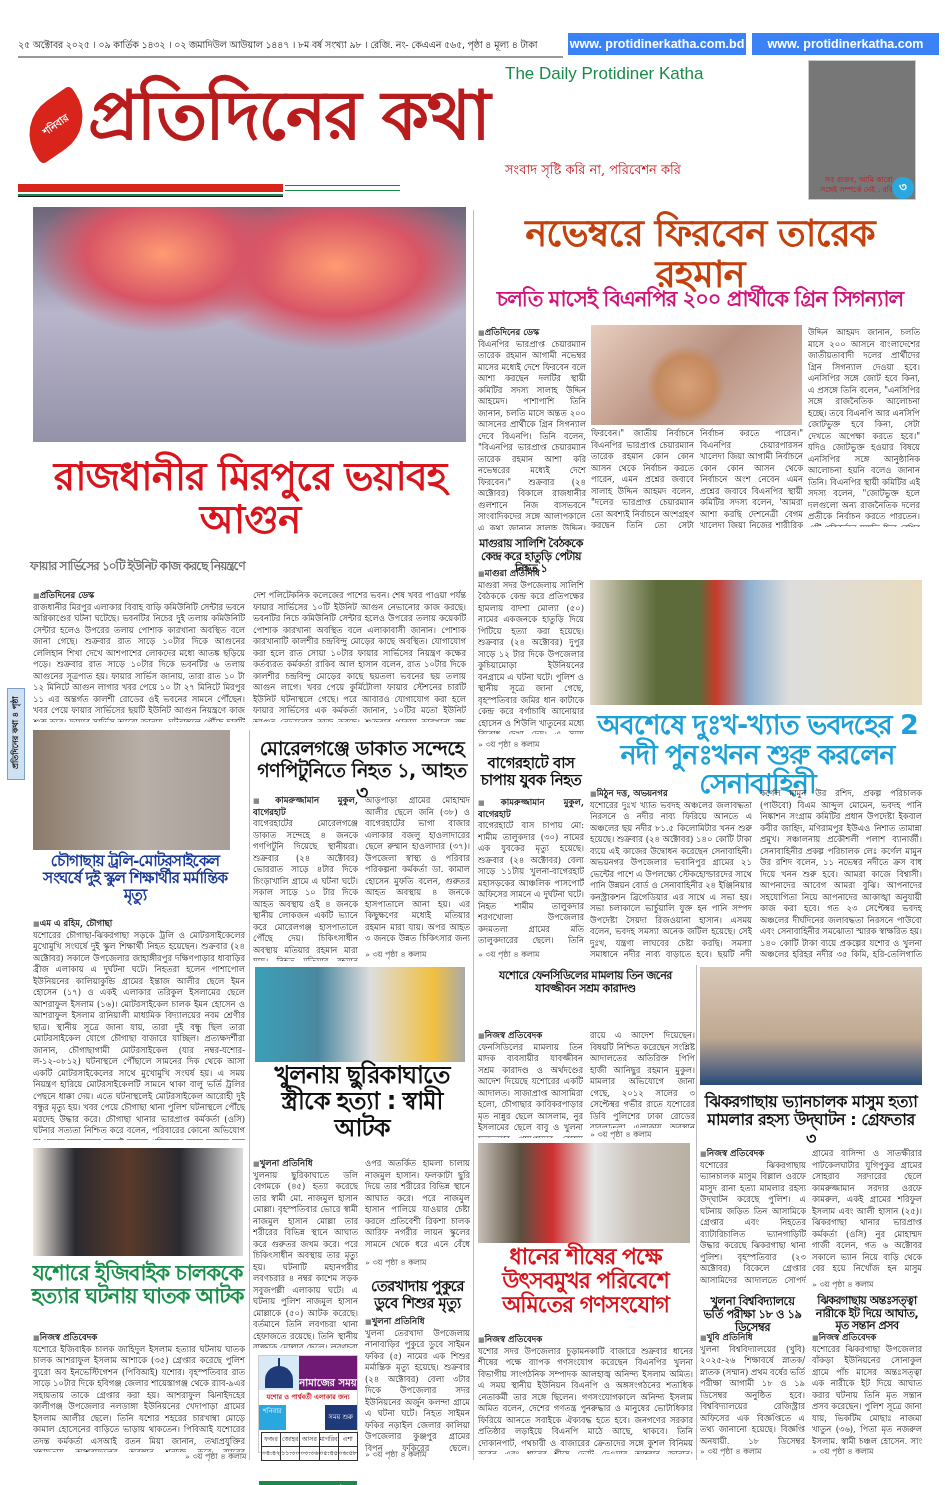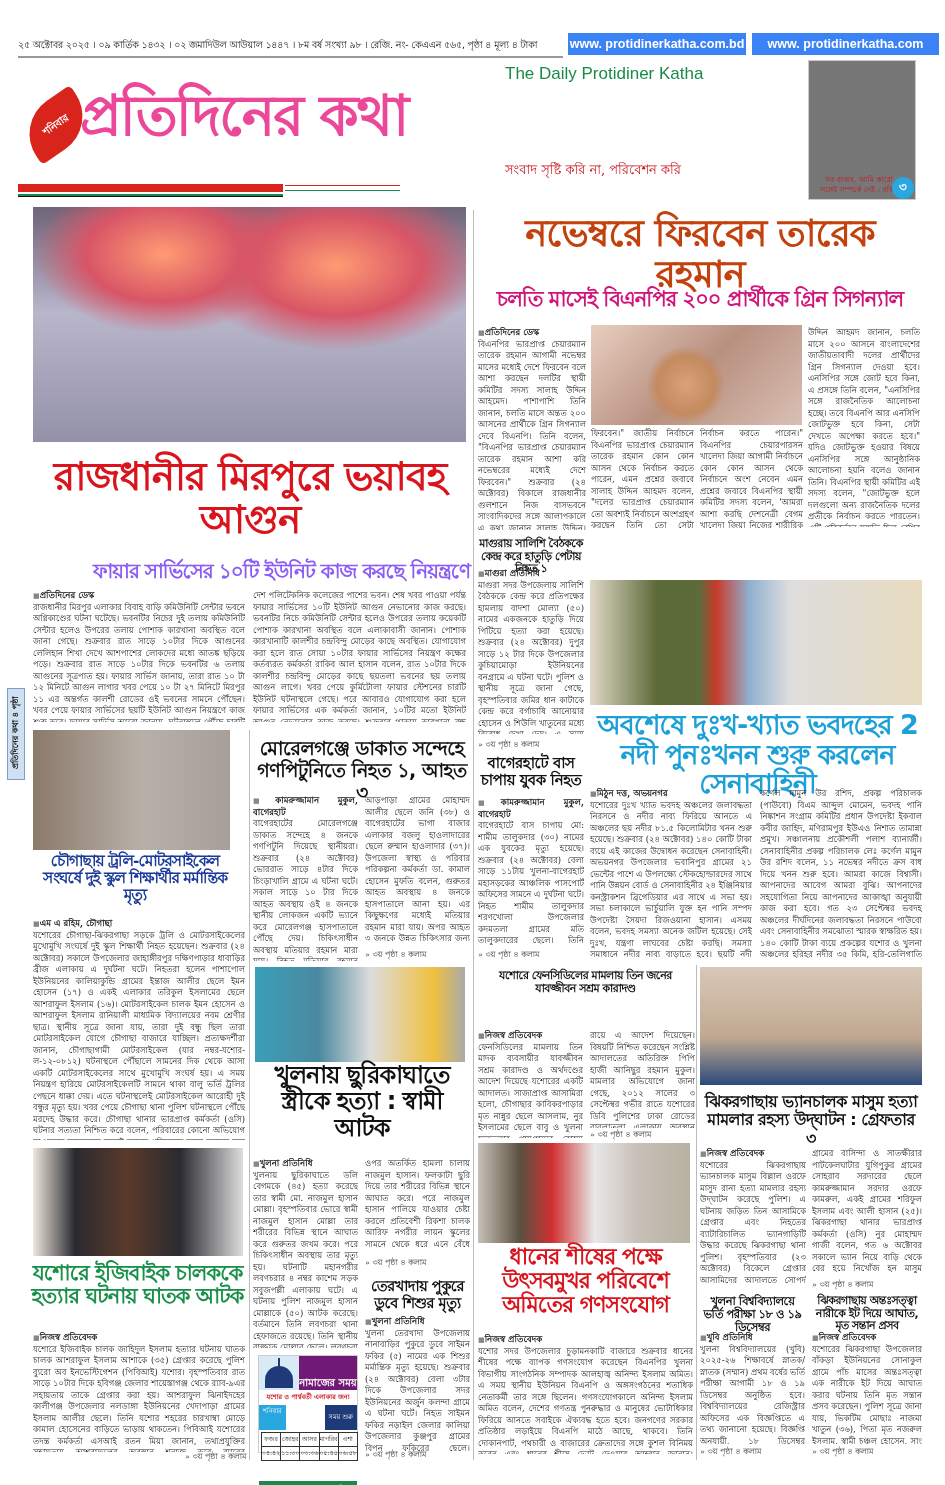--- a/index.html
+++ b/index.html
@@ -1,35 +1,35 @@
 <!DOCTYPE html>
 <html><head>
 <meta charset="utf-8">
 <style>
 *{box-sizing:border-box;margin:0;padding:0}
 body{width:945px;height:1485px;background:#fff;font-family:"DejaVu Serif",serif;color:#222;position:relative;overflow:hidden}
 .abs{position:absolute}
 .topbar{left:18px;top:38px;width:545px;font-size:9.5px;white-space:nowrap;color:#111;font-family:"DejaVu Sans",sans-serif;letter-spacing:-0.2px}
 .url{top:33px;height:22px;background:#3b82f6;color:#fff;font-family:Liberation Sans, sans-serif;font-size:12.5px;font-weight:bold;display:flex;align-items:center;justify-content:center}
 .rule-gray{left:18px;top:56px;width:545px;height:2px;background:#999}
-.masthead{left:80px;top:60px;width:650px;height:110px;font-family:"DejaVu Serif",serif;font-weight:bold;font-size:56px;line-height:110px;color:#ec4899;letter-spacing:-2px}
+.masthead{left:88px;top:60px;width:650px;height:110px;font-family:"DejaVu Serif",serif;font-weight:bold;font-size:68px;line-height:110px;color:#b91c1c;letter-spacing:-2px}
 .eng{left:505px;top:64px;color:#1a8a4a;font-family:"Liberation Sans",sans-serif;font-size:17px}
 .slogan{left:505px;top:160px;color:#c8141c;font-size:13px}
 .day{left:22px;top:100px;width:68px;height:50px;background:#d9241c;border-radius:40px 5px 40px 5px;transform:rotate(-35deg);color:#fff;font-size:10px;font-weight:bold;display:flex;align-items:center;justify-content:center}
 .redbar{left:18px;top:184px;width:265px;height:8px;background:#d9241c}
 .greenbar{left:18px;top:194px;width:265px;height:3px;background:#1a8a4a;border-bottom:1px solid #111}
 .thinlines{left:285px;top:185px;width:115px;height:6px;border-top:1px solid #d9241c;border-bottom:1px solid #1a8a4a}
 .promo{left:808px;top:60px;width:108px;height:140px;background:linear-gradient(180deg,#c9b58e,#d8c29a 40%,#b49464);border:1px solid #ccc}
 .promo-cap{left:808px;top:175px;width:85px;color:#c8141c;font-size:7.5px;line-height:10px;text-align:right}
 .promo-num{left:892px;top:177px;width:22px;height:22px;border-radius:50%;background:#29a8e0;color:#fff;font-size:12px;font-weight:bold;display:flex;align-items:center;justify-content:center}
 .photo{background:#777;overflow:hidden}
 .fire{left:33px;top:207px;width:433px;height:235px;background:radial-gradient(ellipse at 30% 20%,#ff9b73 0,#d85566 18%,transparent 30%),radial-gradient(ellipse at 70% 25%,#ff9b73 0,#d85566 20%,transparent 34%),linear-gradient(180deg,#6f6478,#b9b6cc 45%,#9492a8)}
 .hl{font-family:"DejaVu Sans",sans-serif;font-weight:bold;line-height:1.1;letter-spacing:-1px}
 .h-fire{left:30px;top:456px;width:440px;font-size:39px;color:#d9141c;text-align:center}
-.h-fire-sub{left:30px;top:560px;width:440px;font-size:20px;color:#8b5cf6;text-align:right}
+.h-fire-sub{left:30px;top:560px;width:440px;font-size:12px;color:#737373;text-align:left}
 .body{font-size:8.4px;line-height:11.5px;text-align:justify;color:#222}
 .by{font-weight:bold;font-size:8.6px}
 .by::before{content:"\25A0 ";color:#888;font-size:7px}
 .cont{font-size:8px;color:#333}
 .h-tarique{left:480px;top:214px;width:440px;font-size:37px;color:#c2410c;text-align:center}
 .h-tarique-sub{left:478px;top:288px;width:444px;font-size:21px;color:#d0147a;text-align:center}
 .tarique-photo{left:591px;top:325px;width:211px;height:100px;background:radial-gradient(circle at 45% 60%,#d9a27a 0,#c48a60 22%,transparent 30%),linear-gradient(135deg,#e8cfc0,#b89080 50%,#d9c0b4)}
 .h-sm{font-family:"DejaVu Sans",sans-serif;font-weight:bold;color:#111;text-align:center;line-height:1.15;letter-spacing:-0.5px}
 .army-photo{left:590px;top:580px;width:332px;height:125px;background:linear-gradient(90deg,#e0d8c8 0,#5d6b3a 20%,#5d6b3a 33%,#c83a2a 38%,#8fb0d0 48%,#ddd 60%,#e8dcc0 100%)}
 .h-nodi{left:590px;top:710px;width:335px;font-size:27px;color:#1ba0d8;text-align:center}

